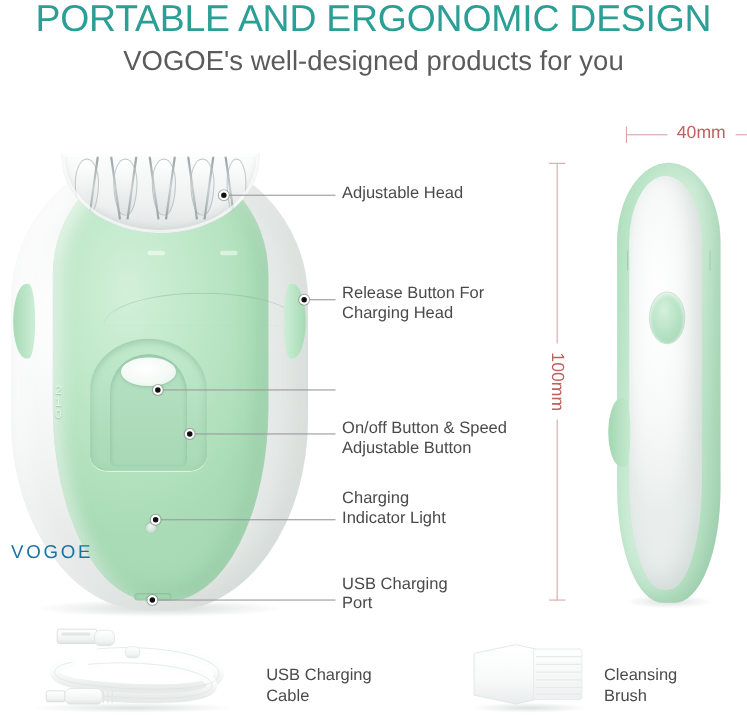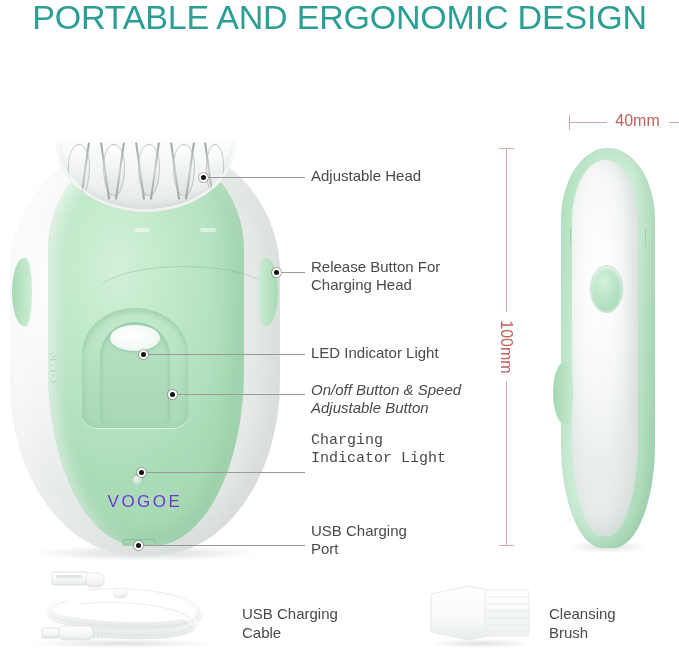--- a/index.html
+++ b/index.html
@@ -179,23 +179,23 @@
   .df-speed span { display:block; }
 
   .df-charge-led {
     position:absolute; left:122px; top:334px; width:11px; height:11px;
     border-radius:50%;
     background:radial-gradient(circle at 40% 35%, #f2f7f3, #c2ded0 70%, #9ec4ad 100%);
     box-shadow: inset 0 1px 2px rgba(90,140,110,.6);
   }
   .df-logo {
     position:absolute; left:0; top:352px; width:270px;
-    text-align:center;
+    text-align:left;
     font-size:17px; letter-spacing:2.5px;
-    color:#6d28d9; opacity:.92;
+    color:#0369a1; opacity:.92;
     font-weight:400;
   }
   .df-usb {
     position:absolute; left:112px; bottom:9px; width:34px; height:7px;
     border-radius:4px;
     background:linear-gradient(180deg,#a9dbb7,#9acfa9);
     box-shadow: inset 0 1px 2px rgba(100,155,120,.55);
   }
 
   
@@ -248,20 +248,21 @@
     position:absolute; height:9px; border-radius:50%;
     background:radial-gradient(ellipse at center, rgba(155,163,160,.33), rgba(255,255,255,0) 72%);
   }
 </style>
 </head>
 <body>
 
 <div class="stage">
 
   <div class="title">PORTABLE AND ERGONOMIC DESIGN</div>
+  <div class="subtitle">VOGOE's well-designed products for you</div>
 
 
   <div class="dim-h" style="left:541px; top:113px; width:137px;margin-left:28px;">
     <div class="bar"></div>
     <div class="cap l"></div>
     <div class="cap r"></div>
     <div class="lbl">40mm</div>
   </div>
 
   <div class="dim-v" style="left:497px; top:148px; height:398px;">
@@ -326,30 +327,29 @@
   <div class="callout-line" style="left:208px; top:177px; width:97px;"></div>
   <div class="callout-txt" style="left:311px; top:167px;">Adjustable Head</div>
 
   <div class="callout-dot" style="left:272px; top:268px;"></div>
   <div class="callout-line" style="left:281px; top:272px; width:24px;"></div>
   <div class="callout-txt" style="left:311px; top:258px;">Release Button For
  Charging Head</div>
 
   <div class="callout-dot" style="left:139px; top:350px;"></div>
   <div class="callout-line" style="left:148px; top:354px; width:157px;"></div>
-  <div class="callout-txt" style="left:311px; top:344px;">LED Indicator Light</div>
 
   <div class="callout-dot" style="left:168px; top:390px;"></div>
   <div class="callout-line" style="left:177px; top:394px; width:128px;"></div>
-  <div class="callout-txt" style="left:311px; top:381px;font-style:italic;">On/off Button &amp; Speed
+  <div class="callout-txt" style="left:311px; top:381px;">On/off Button &amp; Speed
 Adjustable Button</div>
 
   <div class="callout-dot" style="left:137px; top:468px;"></div>
   <div class="callout-line" style="left:146px; top:472px; width:159px;"></div>
-  <div class="callout-txt" style="left:311px; top:432px;font-family:Liberation Mono, monospace;">Charging
+  <div class="callout-txt" style="left:311px; top:444px;">Charging
 Indicator Light</div>
 
   <div class="callout-dot" style="left:134px; top:541px;"></div>
   <div class="callout-line" style="left:143px; top:545px; width:162px;"></div>
   <div class="callout-txt" style="left:311px; top:522px;">USB Charging
 Port</div>
 
   <div class="acc-cable">
     <div class="acc-shadow" style="left:8px; bottom:2px; width:184px;"></div>
     <svg width="200" height="84" viewBox="0 0 200 84">

